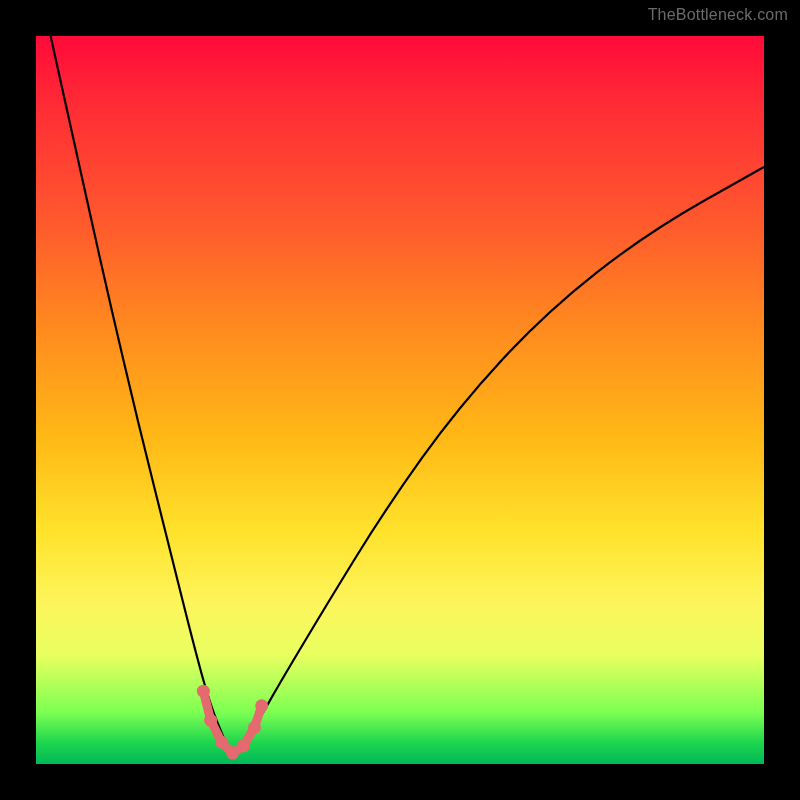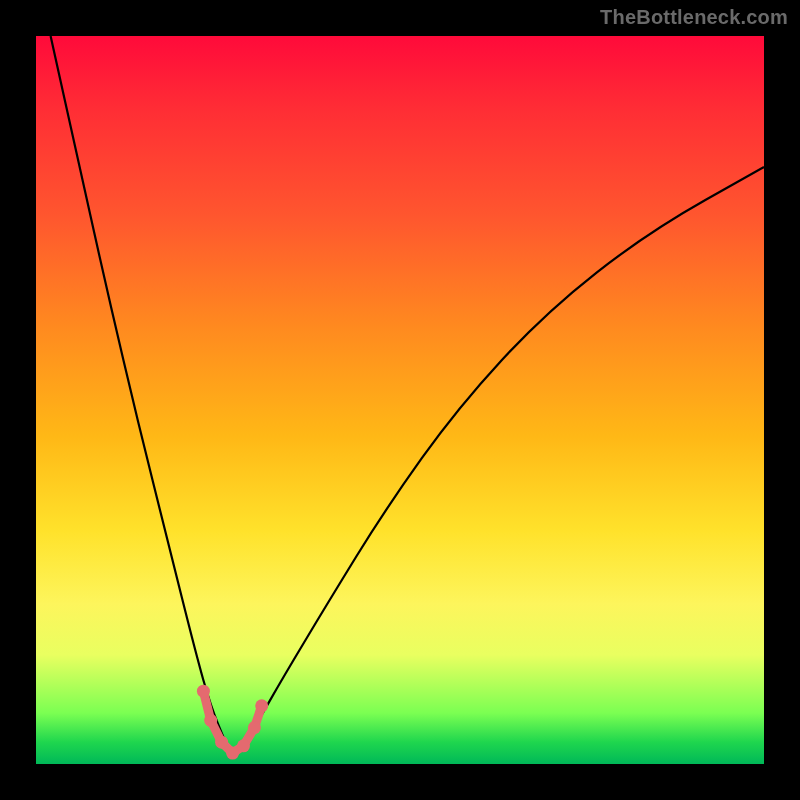--- a/index.html
+++ b/index.html
@@ -39,22 +39,22 @@
       #7bff52 93%,
       #1fd64e 97%,
       #00b858 100%
     );
   }
   .watermark {
     position: absolute;
     top: 6px;
     right: 12px;
     color: #6a6a6a;
-    font-size: 20px;
-    font-weight: 700;
+    font-size: 16px;
+    font-weight: 400;
     letter-spacing: 0.2px;
     margin-left: 40px;
   }
   svg.curves {
     position: absolute;
     left: 0;
     top: 0;
     width: 728px;
     height: 728px;
     overflow: visible;

